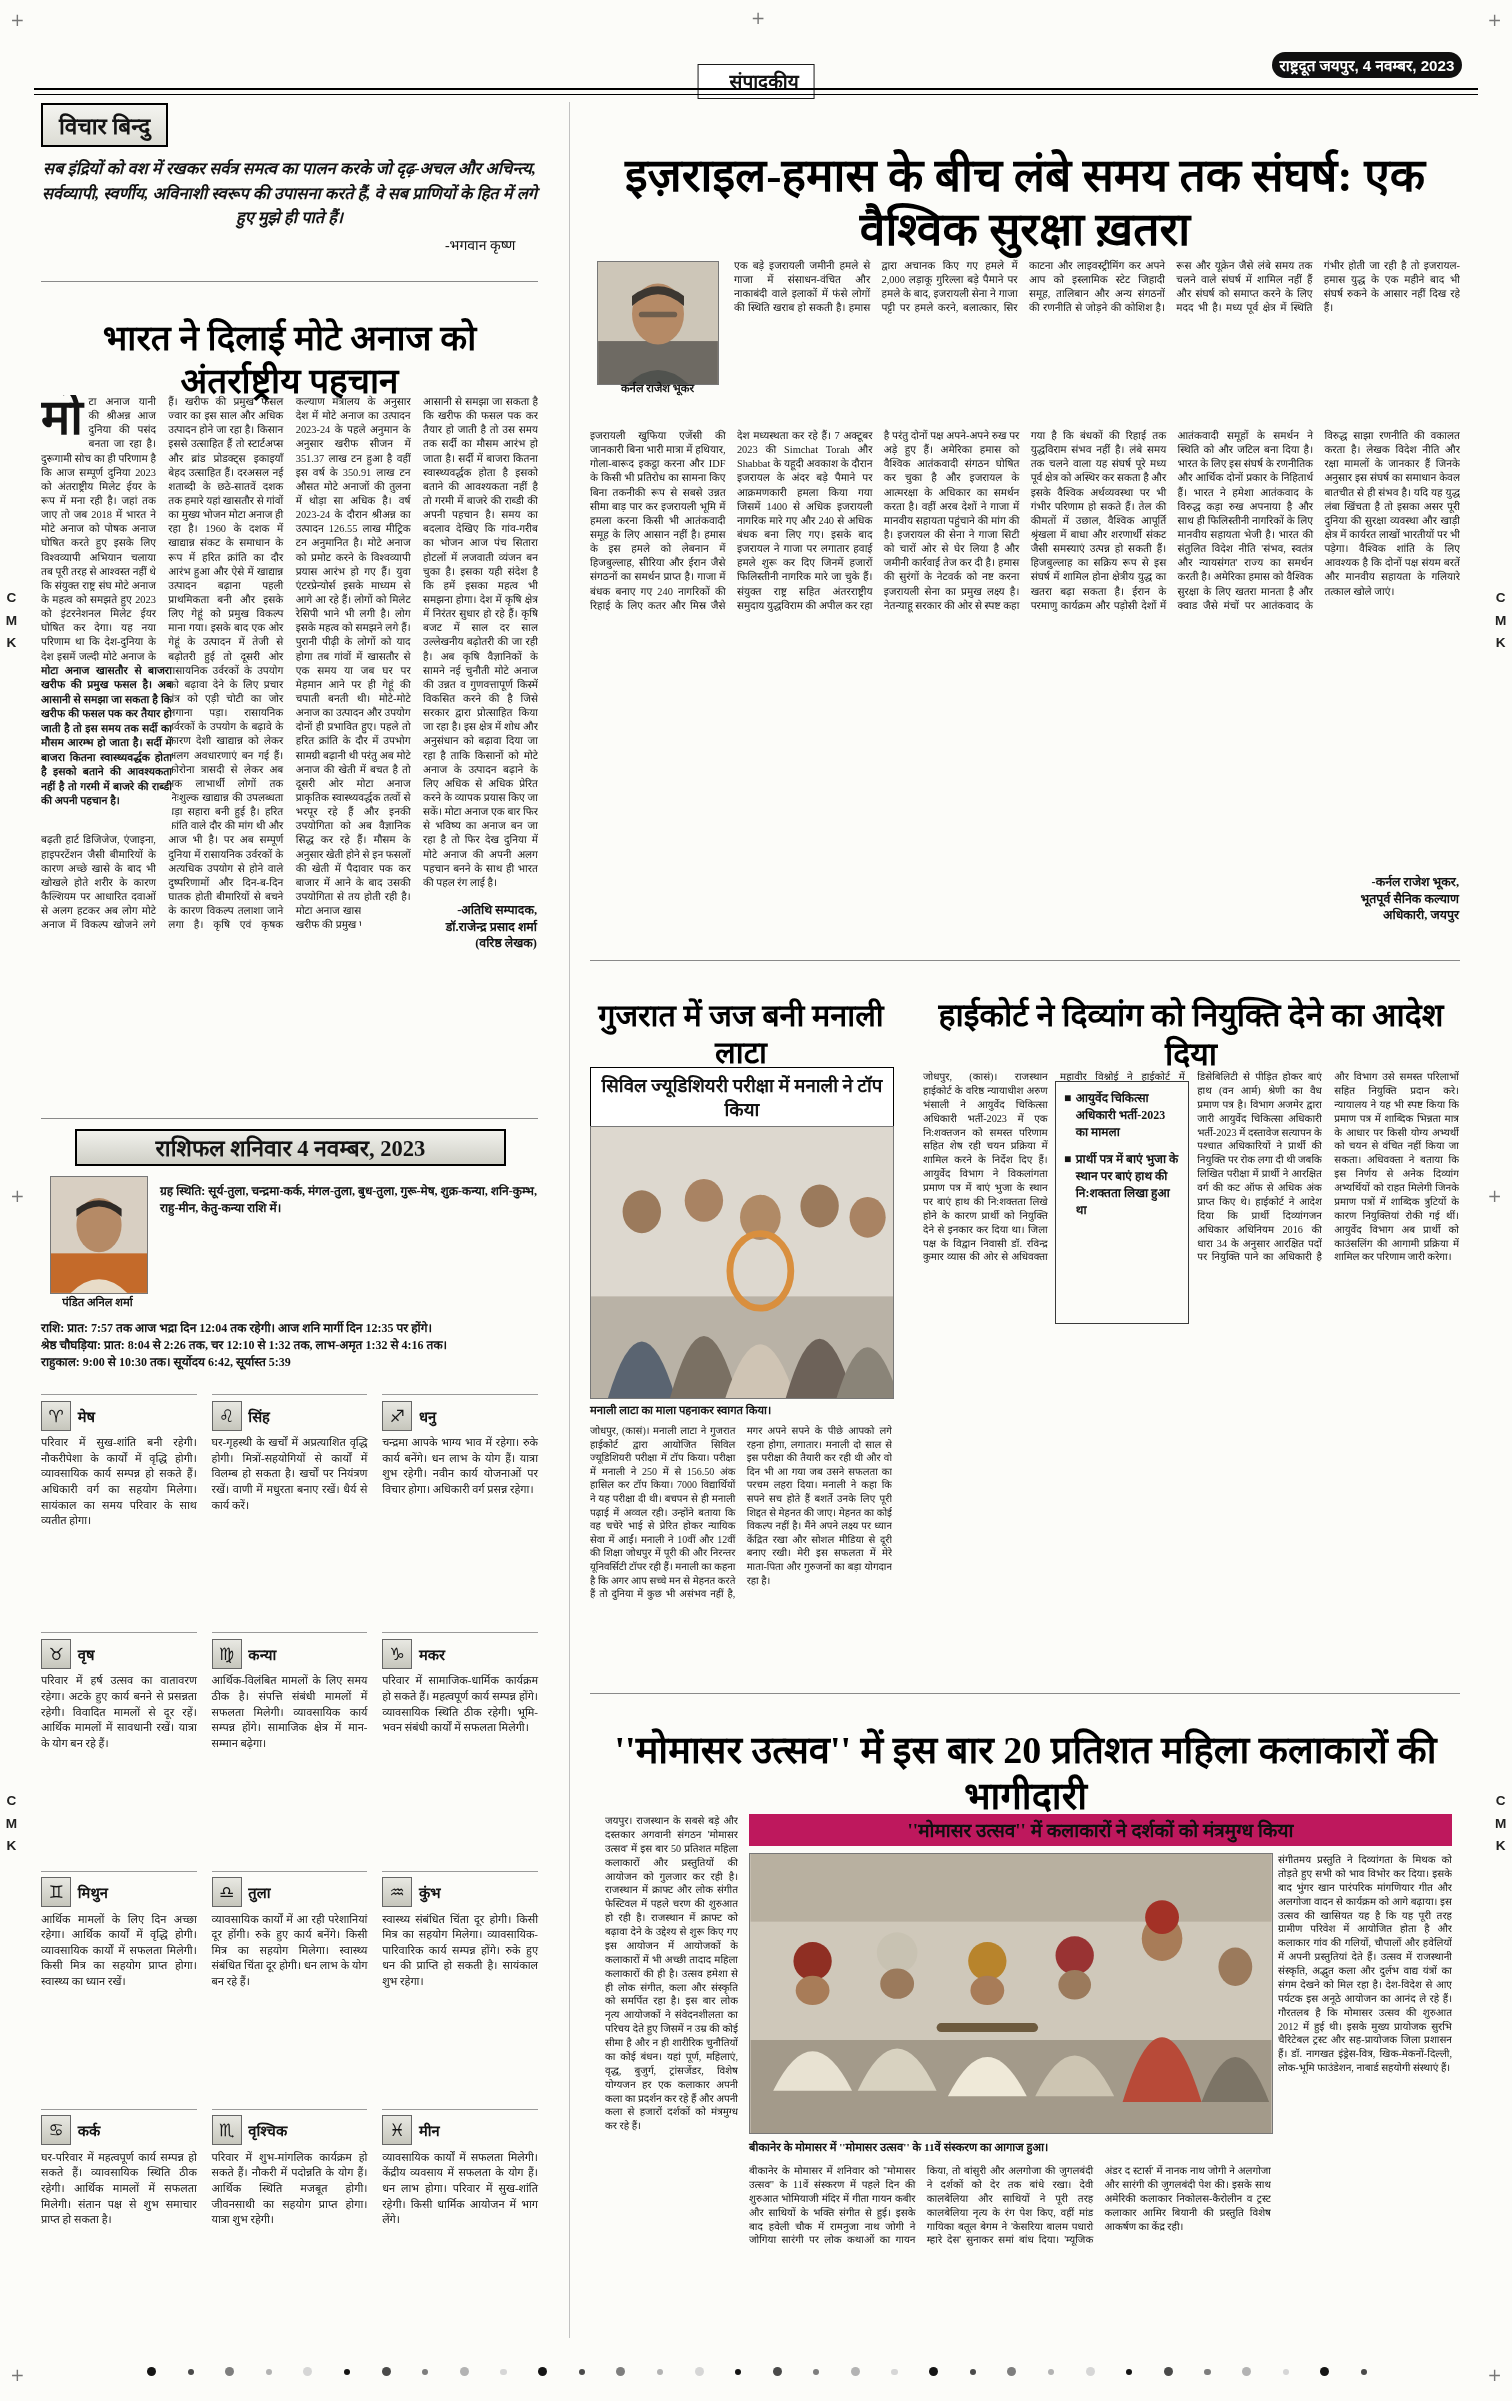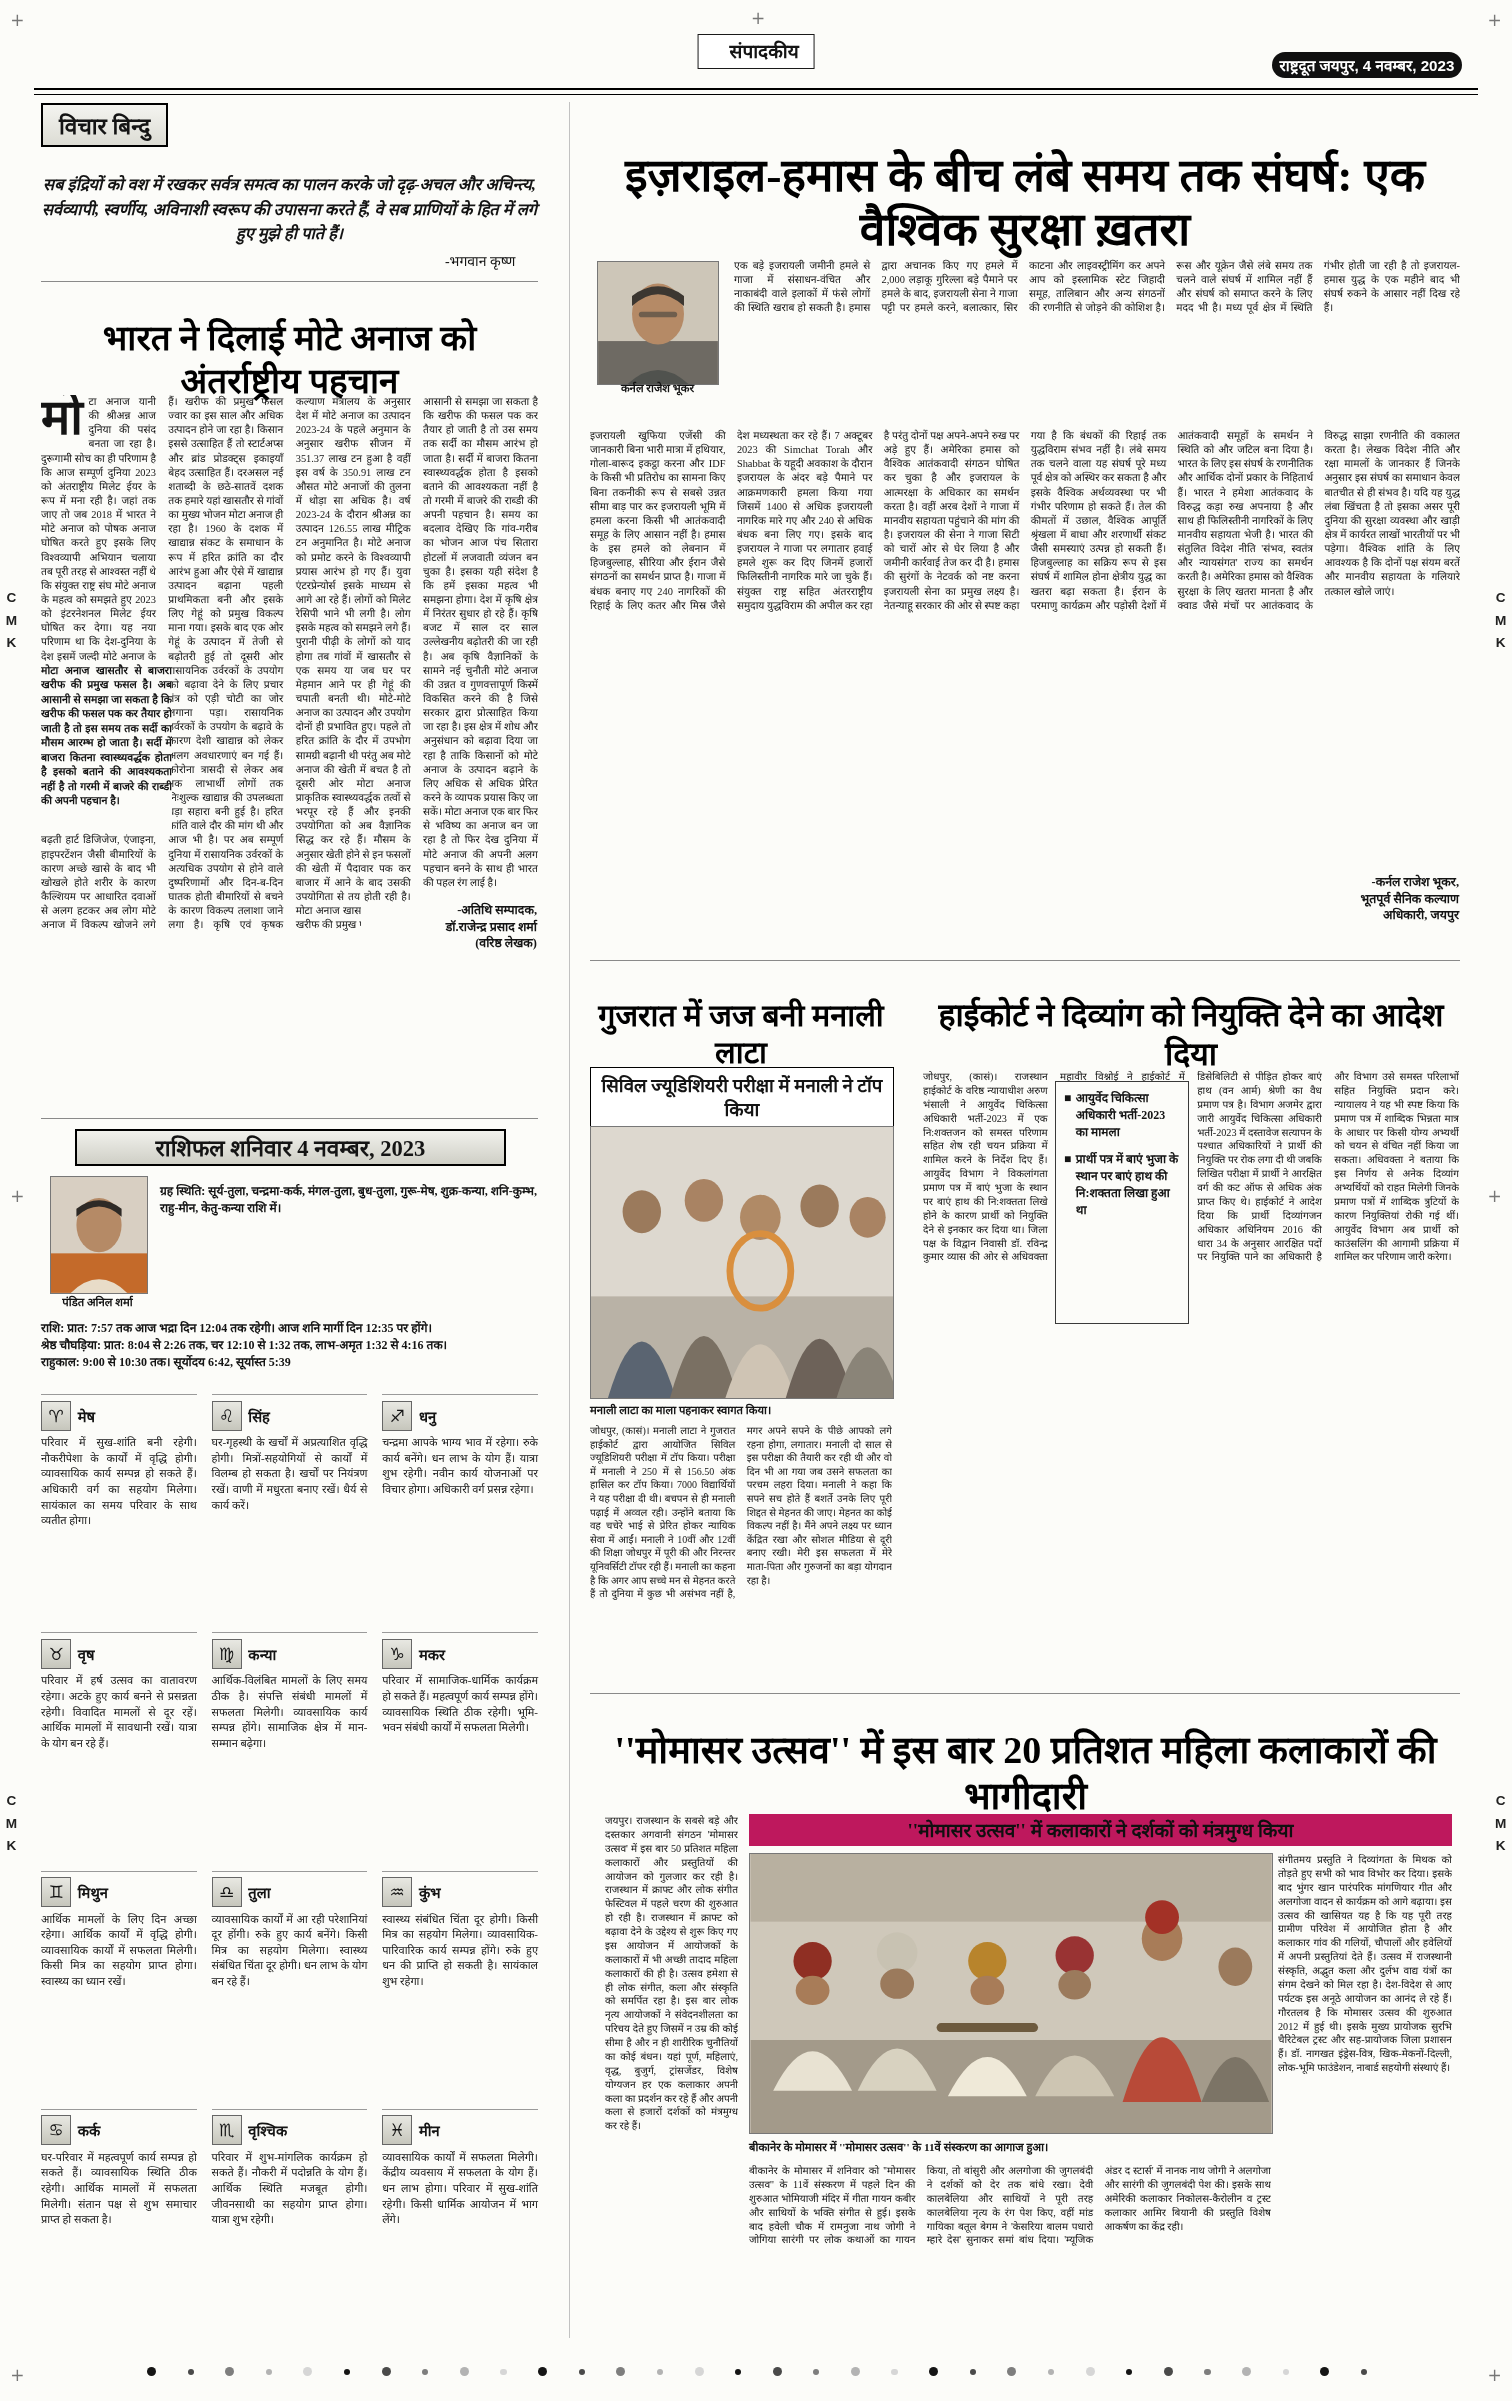--- a/index.html
+++ b/index.html
@@ -80,29 +80,29 @@
     <div>C</div>
       <div>M</div>
       <div>K</div>
   </div>
   <div class="abs cmk" style="right:3.4px;top:1790px;">
     <div>C</div>
       <div>M</div>
       <div>K</div>
   </div>
 
-  <div class="abs masthead-label" style="left:50%;top:34px;transform:translateX(-50%);padding-left:31px;">संपादकीय</div>
+  <div class="abs masthead-label" style="left:50%;top:64px;transform:translateX(-50%);padding-left:31px;">संपादकीय</div>
   <div class="abs masthead-date" style="left:1272px;top:52px;width:190px;height:26px;">राष्ट्रदूत जयपुर, 4 नवम्बर, 2023</div>
   <div class="abs" style="left:34px;top:88px;width:1444px;height:4px;border-top:2.3px solid #000;border-bottom:0.6px solid #000;"></div>
 
   <div class="abs rule-v" style="left:569px;top:102px;height:2236px;"></div>
 
   <div class="abs" style="left:41px;top:103px;width:497px;">
     <span class="vichar-label">विचार बिन्दु</span>
-    <div class="vichar-quote ctr" style="margin-top:26px;">सब इंद्रियों को वश में रखकर सर्वत्र समत्व का पालन करके जो दृढ़-अचल और अचिन्त्य, सर्वव्यापी, स्वर्णीय, अविनाशी स्वरूप की उपासना करते हैं, वे सब प्राणियों के हित में लगे हुए मुझे ही पाते हैं।</div>
+    <div class="vichar-quote ctr" style="margin-top:10px;">सब इंद्रियों को वश में रखकर सर्वत्र समत्व का पालन करके जो दृढ़-अचल और अचिन्त्य, सर्वव्यापी, स्वर्णीय, अविनाशी स्वरूप की उपासना करते हैं, वे सब प्राणियों के हित में लगे हुए मुझे ही पाते हैं।</div>
     <div class="vichar-attr rt" style="margin-top:4.5px;padding-right:22.6px;">-भगवान कृष्ण</div>
   </div>
   <div class="abs rule-h" style="left:41px;top:281px;width:497px;"></div>
 
   <div class="abs headline ctr" style="left:41px;top:294px;width:497px;font-size:35px;line-height:1.22;">भारत ने दिलाई मोटे अनाज को अंतर्राष्ट्रीय पहचान</div>
 
   <div class="abs body-text cols4 clip" style="left:41px;top:395px;width:497px;height:565px;">
     <span class="dropcap">मो</span><span>टा अनाज यानी की श्रीअन्न आज दुनिया की पसंद बनता जा रहा है। दुरूगामी सोच का ही परिणाम है कि आज सम्पूर्ण दुनिया 2023 को अंतराष्ट्रीय मिलेट ईयर के रूप में मना रही है। जहां तक जाए तो जब 2018 में भारत ने मोटे अनाज को पोषक अनाज घोषित करते हुए इसके लिए विश्वव्यापी अभियान चलाया तब पूरी तरह से आश्वस्त नहीं थे कि संयुक्त राष्ट्र संघ मोटे अनाज के महत्व को समझते हुए 2023 को इंटरनेशनल मिलेट ईयर घोषित कर देगा। यह नया परिणाम था कि देश-दुनिया के देश इसमें जल्दी मोटे अनाज के प्रति जागरूक होंगे। दरअसल हमारे खान-पान के चलते एक के बाद एक बीमारियों से दो-चार होने लगे हैं, ऐसे में मोटा अनाज एक बेहतर विकल्प के रूप में उभरा है। पर जिस तरह से अभियान चलाकर मोटे अनाज को प्रमोट करने का अभियान चलाया गया है तो देश-विदेश में मोटे अनाज का गुणगान होने लगा है। मोटापा, डायबिटीज, विटामिन्स की डेफिसिएंसी, बढ़ती हार्ट डिजिजेज, एंजाइना, हाइपरटेंशन जैसी बीमारियों के कारण अच्छे खासे के बाद भी खोखले होते शरीर के कारण कैल्शियम पर आधारित दवाओं से अलग हटकर अब लोग मोटे अनाज में विकल्प खोजने लगे हैं। खरीफ की प्रमुख फसल ज्वार का इस साल और अधिक उत्पादन होने जा रहा है। किसान इससे उत्साहित हैं तो स्टार्टअप्स और ब्रांड प्रोडक्ट्स इकाइयाँ बेहद उत्साहित हैं। दरअसल नई शताब्दी के छठे-सातवें दशक तक हमारे यहां खासतौर से गांवों का मुख्य भोजन मोटा अनाज ही रहा है। 1960 के दशक में खाद्यान्न संकट के समाधान के रूप में हरित क्रांति का दौर आरंभ हुआ और ऐसे में खाद्यान्न उत्पादन बढ़ाना पहली प्राथमिकता बनी और इसके लिए गेहूं को प्रमुख विकल्प माना गया। इसके बाद एक ओर गेहूं के उत्पादन में तेजी से बढ़ोतरी हुई तो दूसरी ओर रासायनिक उर्वरकों के उपयोग को बढ़ावा देने के लिए प्रचार तंत्र को एड़ी चोटी का जोर लगाना पड़ा। रासायनिक उर्वरकों के उपयोग के बढ़ावे के कारण देशी खाद्यान्न को लेकर अलग अवधारणाएं बन गई हैं। कोरोना त्रासदी से लेकर अब तक लाभार्थी लोगों तक निःशुल्क खाद्यान्न की उपलब्धता बड़ा सहारा बनी हुई है। हरित क्रांति वाले दौर की मांग थी और आज भी है। पर अब सम्पूर्ण दुनिया में रासायनिक उर्वरकों के अत्यधिक उपयोग से होने वाले दुष्परिणामों और दिन-ब-दिन घातक होती बीमारियों से बचने के कारण विकल्प तलाशा जाने लगा है। कृषि एवं कृषक कल्याण मंत्रालय के अनुसार देश में मोटे अनाज का उत्पादन 2023-24 के पहले अनुमान के अनुसार खरीफ सीजन में 351.37 लाख टन हुआ है वहीं इस वर्ष के 350.91 लाख टन औसत मोटे अनाजों की तुलना में थोड़ा सा अधिक है। वर्ष 2023-24 के दौरान श्रीअन्न का उत्पादन 126.55 लाख मीट्रिक टन अनुमानित है। मोटे अनाज को प्रमोट करने के विश्वव्यापी प्रयास आरंभ हो गए हैं। युवा एंटरप्रेन्योर्स इसके माध्यम से आगे आ रहे हैं। लोगों को मिलेट रेसिपी भाने भी लगी है। लोग इसके महत्व को समझने लगे हैं। पुरानी पीढ़ी के लोगों को याद होगा तब गांवों में खासतौर से एक समय या जब घर पर मेहमान आने पर ही गेहूं की चपाती बनती थी। मोटे-मोटे अनाज का उत्पादन और उपयोग दोनों ही प्रभावित हुए। पहले तो हरित क्रांति के दौर में उपभोग सामग्री बढ़ानी थी परंतु अब मोटे अनाज की खेती में बचत है तो दूसरी ओर मोटा अनाज प्राकृतिक स्वास्थ्यवर्द्धक तत्वों से भरपूर रहे हैं और इनकी उपयोगिता को अब वैज्ञानिक सिद्ध कर रहे हैं। मौसम के अनुसार खेती होने से इन फसलों की खेती में पैदावार पक कर बाजार में आने के बाद उसकी उपयोगिता से तय होती रही है। मोटा अनाज खासतौर से बाजरा खरीफ की प्रमुख फसल है। अब आसानी से समझा जा सकता है कि खरीफ की फसल पक कर तैयार हो जाती है तो उस समय तक सर्दी का मौसम आरंभ हो जाता है। सर्दी में बाजरा कितना स्वास्थ्यवर्द्धक होता है इसको बताने की आवश्यकता नहीं है तो गरमी में बाजरे की राब्डी की अपनी पहचान है। समय का बदलाव देखिए कि गांव-गरीब का भोजन आज पंच सितारा होटलों में लजवाती व्यंजन बन चुका है। इसका यही संदेश है कि हमें इसका महत्व भी समझना होगा। देश में कृषि क्षेत्र में निरंतर सुधार हो रहे हैं। कृषि बजट में साल दर साल उल्लेखनीय बढ़ोतरी की जा रही है। अब कृषि वैज्ञानिकों के सामने नई चुनौती मोटे अनाज की उन्नत व गुणवत्तापूर्ण किस्में विकसित करने की है जिसे सरकार द्वारा प्रोत्साहित किया जा रहा है। इस क्षेत्र में शोध और अनुसंधान को बढ़ावा दिया जा रहा है ताकि किसानों को मोटे अनाज के उत्पादन बढ़ाने के लिए अधिक से अधिक प्रेरित करने के व्यापक प्रयास किए जा सकें। मोटा अनाज एक बार फिर से भविष्य का अनाज बन जा रहा है तो फिर देख दुनिया में मोटे अनाज की अपनी अलग पहचान बनने के साथ ही भारत की पहल रंग लाई है।</span>
   </div>
 

